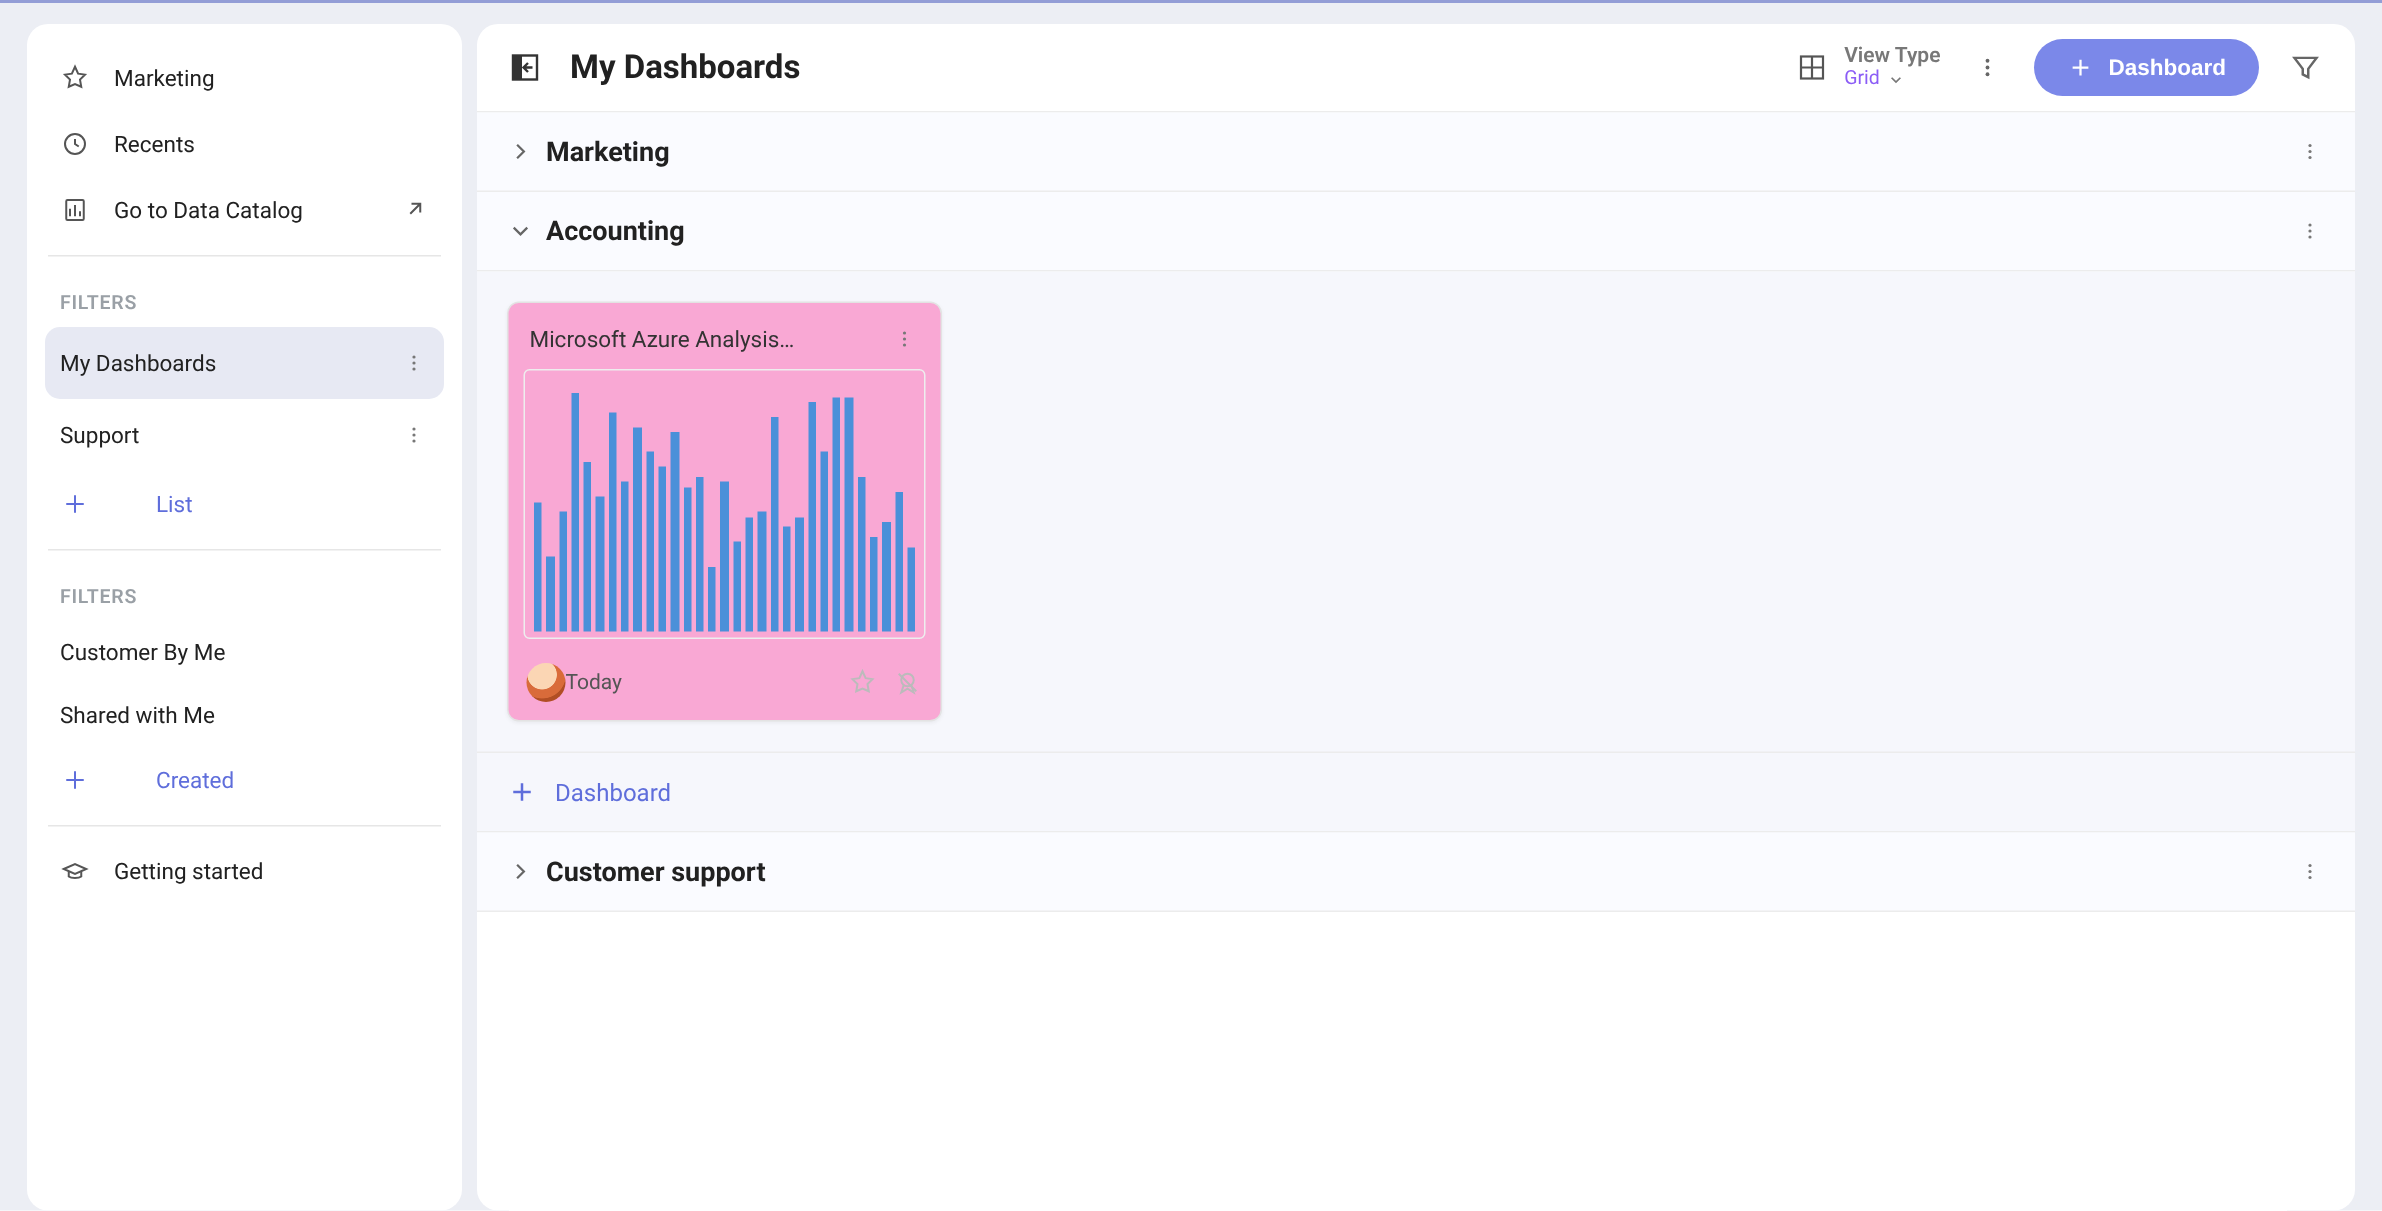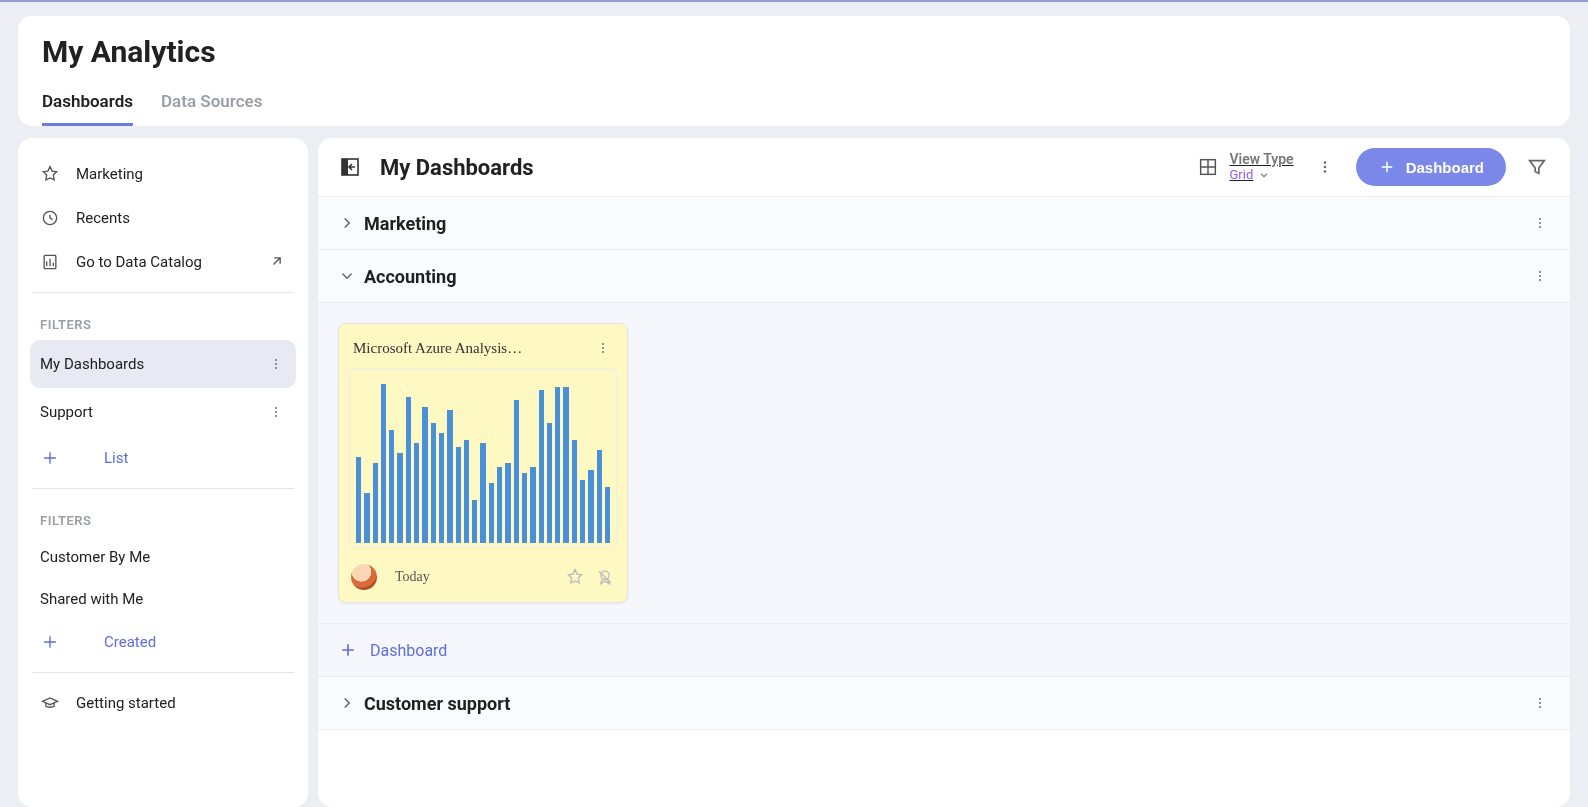--- a/index.html
+++ b/index.html
@@ -94,21 +94,21 @@
 .main-toolbar {
   display: flex;
   align-items: center;
   padding: 10px 20px;
   border-bottom: 1px solid #ececec;
   gap: 18px;
 }
 .main-title { font-size: 22px; font-weight: 700; }
 .spacer { flex: 1; }
 .viewtype {
-  display: flex; align-items: center; gap: 10px; cursor: pointer; text-decoration: underline;
+  display: flex; align-items: center; gap: 10px; cursor: pointer;
 }
 .viewtype-text .lbl { font-size: 14px; font-weight: 600; color: #787878; line-height: 1.1; }
 .viewtype-text .val { font-size: 13px; color: #8b5cf6; display:flex; align-items:center; gap:4px; }
 .kebab-btn, .filter-btn {
   width: 26px; height: 26px; display:flex; align-items:center; justify-content:center; cursor:pointer; color:#666;
 }
 .primary-btn {
   background: #7b88e9;
   color: #fff;
   border: none;
@@ -131,64 +131,56 @@
 }
 .folder-title { font-size: 18px; font-weight: 700; }
 .folder-row .kebab { margin-left: auto; }
 .folder-content {
   padding: 20px;
   background: #f6f7fc;
   border-bottom: 1px solid #ececec;
 }
 .card {
   width: 290px;
-  background: #fef9c3;
+  background: #f9a8d4;
   border: 1px solid #e3e3e3;
   border-radius: 8px;
   box-shadow: 0 1px 3px rgba(0,0,0,.06);
-  font-family: Liberation Serif, serif;
 }
 .card-header { display:flex; align-items:center; justify-content:space-between; padding: 12px 14px 8px 14px; }
 .card-title { font-size: 15px; color: #333; white-space: nowrap; overflow: hidden; text-overflow: ellipsis; max-width: 210px; }
 .chart-box {
   margin: 0 10px 8px 10px;
   border: 1px solid #eee;
   border-radius: 4px;
   padding: 8px 6px 4px 6px;
   height: 180px;
   display:flex; align-items: flex-end; gap: 3px;
 }
 .chart-box .bar { flex:1; background:#4a90d9; }
-.card-footer { display:flex; align-items:center; gap:18px; padding: 8px 12px 12px 12px; }
+.card-footer { display:flex; align-items:center; gap:0; padding: 8px 12px 12px 12px; }
 .avatar {
   width: 26px; height: 26px; border-radius: 50%;
   background: radial-gradient(circle at 40% 30%, #fbd6b4 0 40%, #d96b3a 42% 65%, #b14e24 67% 100%);
 }
 .card-footer .time { font-size: 14px; color:#555; }
 .card-footer .right-icons { margin-left:auto; display:flex; gap:10px; color:#bbb; }
 .add-dash-row {
   display:flex; align-items:center; gap:12px; color:#5f6edb;
   padding: 16px 20px; cursor:pointer; font-size: 16px;
   border-bottom: 1px solid #ececec;
   background: #f6f7fc;
 }
 .kebab { cursor:pointer; color:#777; width:20px; height:24px; display:flex; align-items:center; justify-content:center; }
 .chevron { width:18px; height:18px; stroke:#666; stroke-width:2; fill:none; }
 </style>
 </head>
 <body>
 
 <div class="app">
-  <div class="header-card">
-    <div class="page-title">My Analytics</div>
-    <div class="tabs-row">
-      <div class="tab active">Dashboards</div>
-      <div class="tab">Data Sources</div>
-    </div>
-  </div>
 
   <div class="below">
 
     <div class="sidebar">
       <div class="side-item">
         <svg class="icon-svg" viewBox="0 0 24 24">
             <path d="M12 3l2.5 5.5L20 9.3l-4 4 1 5.7L12 16.8 7 19l1-5.7-4-4 5.5-.8z"></path>
           </svg>
         <span>Marketing</span>
       </div>

